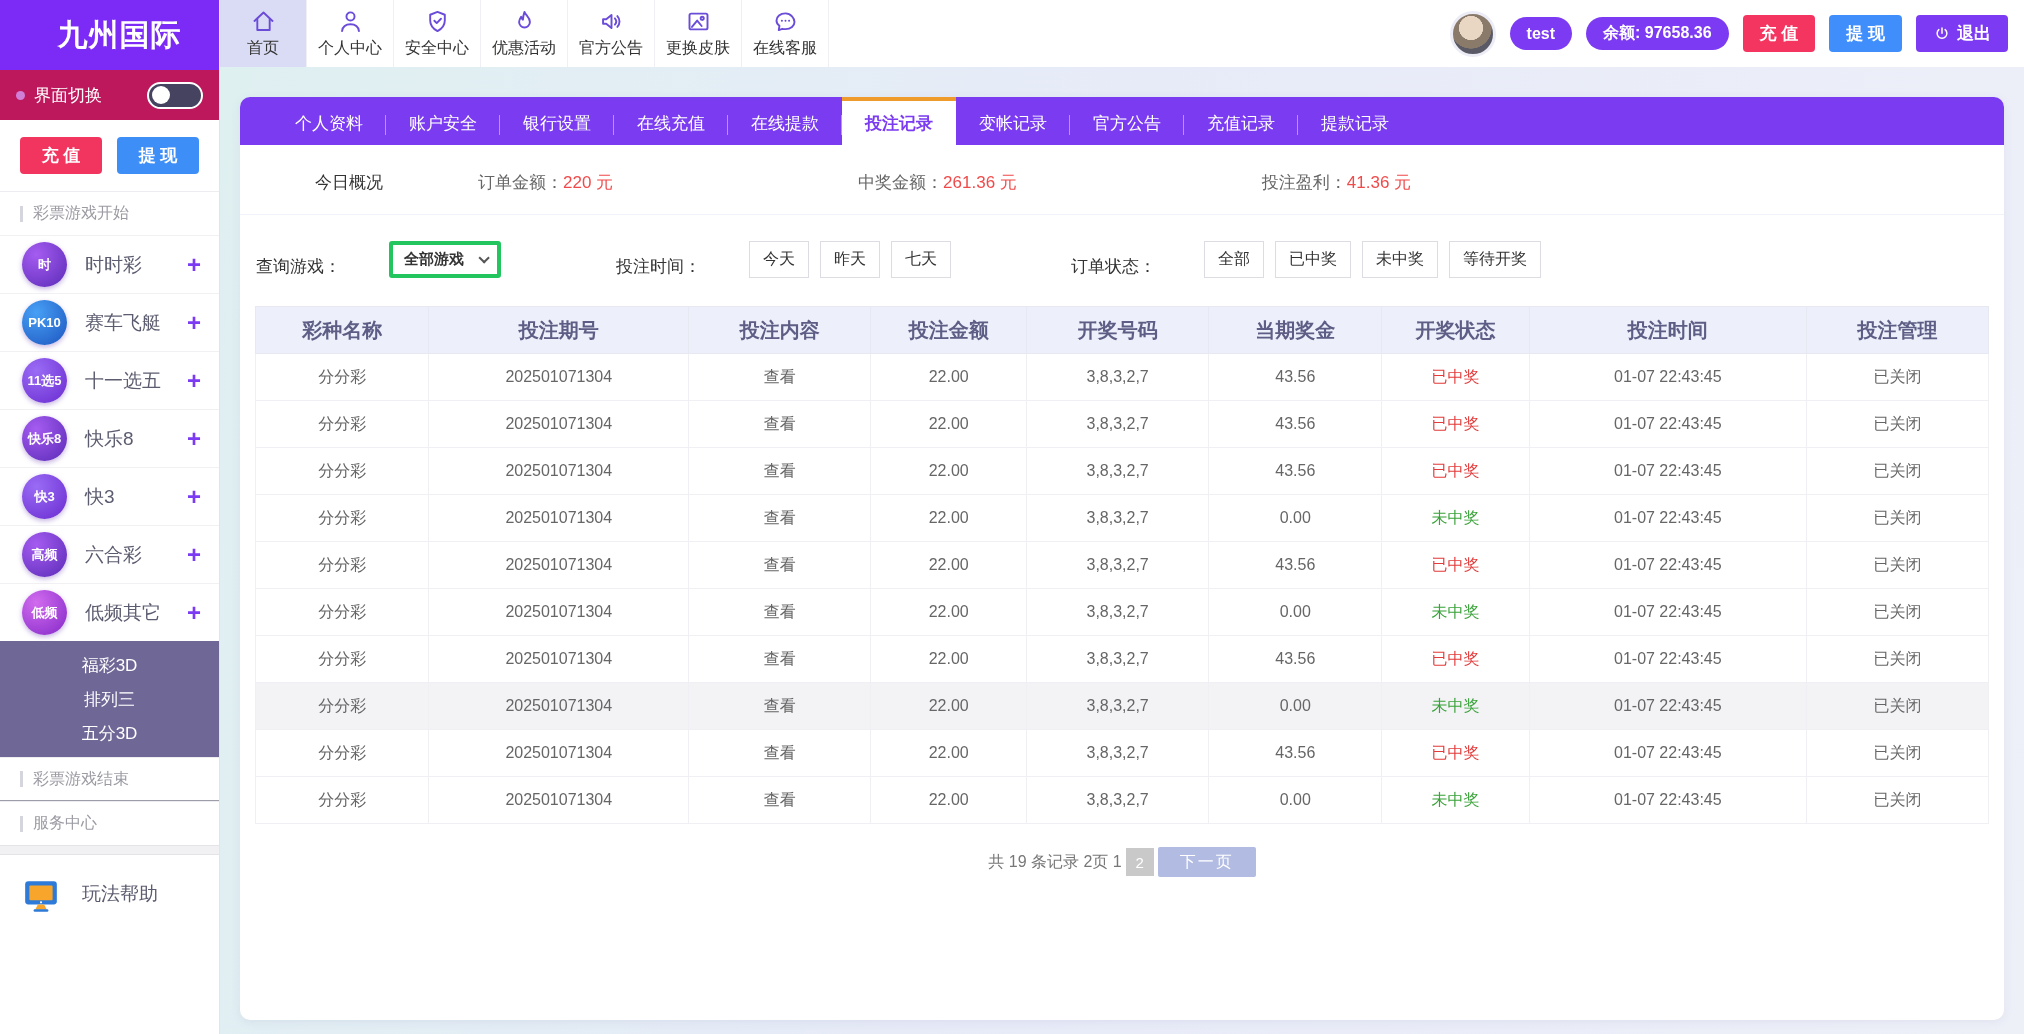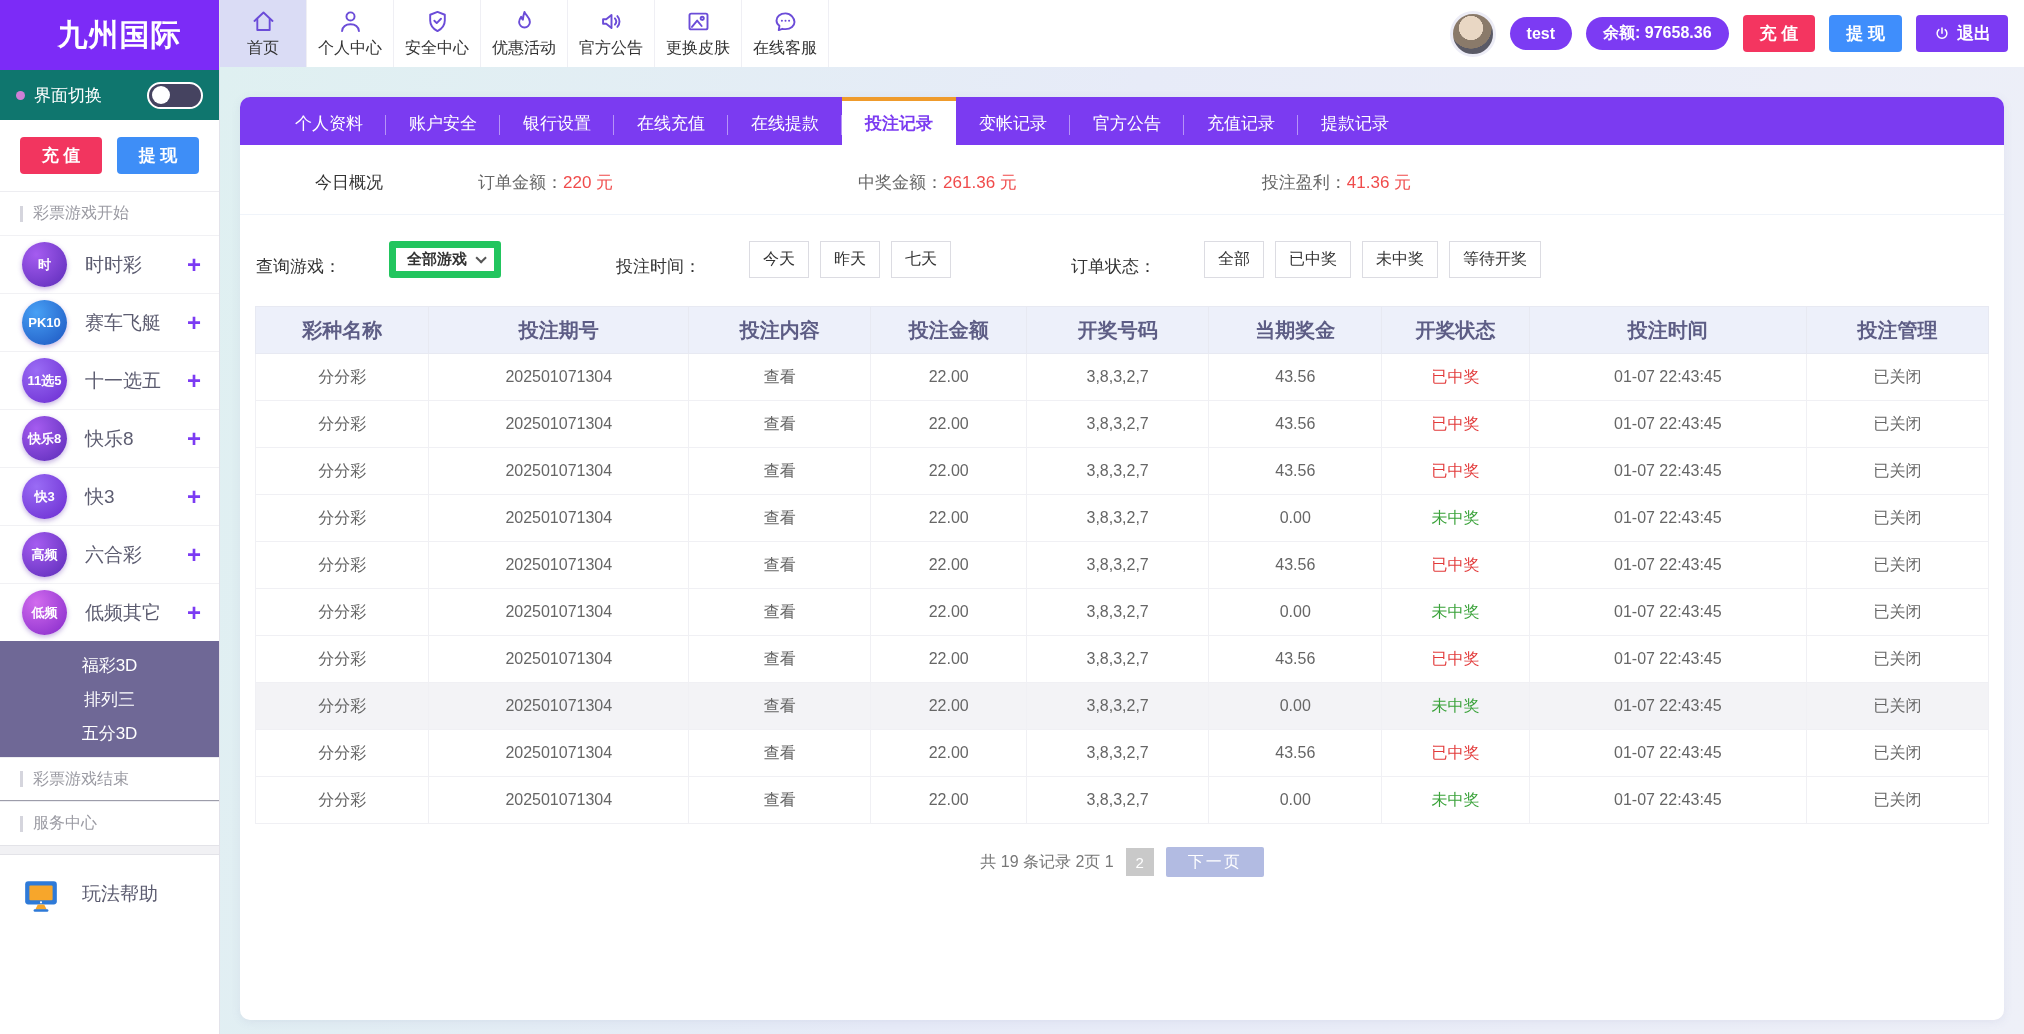--- a/index.html
+++ b/index.html
@@ -5,21 +5,21 @@
   * { box-sizing: border-box; margin: 0; padding: 0; }
   html,body { width:2024px; height:1034px; }
   body {
     font-family: "Liberation Sans", "DejaVu Sans", sans-serif;
     display: flex; overflow: hidden; background:#fff; color:#333;
   }
   
   .sidebar { width:220px; flex:none; background:#fff; border-right:1px solid #e3e3ea; display:flex; flex-direction:column; }
   .logo-band { height:70px; background:#7c2bf7; color:#fff; display:flex; align-items:center; justify-content:center;
     font-size:30px; font-weight:900; letter-spacing:1px; font-family:"Liberation Serif","DejaVu Serif",serif;padding-left:20px; }
-  .toggle-band { height:50px; background:#0f766e; display:flex; align-items:center; padding:0 16px; gap:9px; color:#fff; font-size:17px; }
+  .toggle-band { height:50px; background:#be185d; display:flex; align-items:center; padding:0 16px; gap:9px; color:#fff; font-size:17px; }
   .pink-dot { width:9px; height:9px; border-radius:50%; background:#cf7fd6; flex:none; }
   .toggle { margin-left:auto; width:56px; height:27px; border:2px solid #fff; border-radius:15px; position:relative; background:#454360; cursor:pointer; }
   .toggle .knob { position:absolute; left:3px; top:2.5px; width:18px; height:18px; border-radius:50%; background:#fff; }
   .side-actions { display:flex; justify-content:space-between; padding:17px 20px; }
   .sbtn { width:82px; height:37px; border:none; border-radius:4px; color:#fff; font-size:17px; font-weight:bold; cursor:pointer; }
   .sbtn.red { background:#f2355f; } .sbtn.blue { background:#3e8ef7; }
   .section-label { height:44px; display:flex; align-items:center; color:#9b9ba3; font-size:16px; padding-left:20px; border-top:1px solid #ededf1; background:#fff; }
   .section-label::before { content:""; width:3px; height:16px; background:#d5d5dd; margin-right:10px; }
   .section-label.dark-edge { border-bottom:1px solid #9d9daa; }
   .game-menu { list-style:none; }
@@ -60,34 +60,34 @@
   .tabbar { height:48px; background:#7b3bf1; border-radius:10px 10px 0 0; display:flex; flex:none;padding-left:32px; }
   .tab { padding:0 23px; display:flex; align-items:center; color:#fff; font-size:17px; cursor:pointer; position:relative; border-top:4px solid transparent; }
   .tab:not(:last-child)::after { content:""; position:absolute; right:0; top:14px; height:20px; width:1px; background:rgba(255,255,255,.45); }
   .tab.active { background:#fff; color:#7b3bf1; border-top:4px solid #ef9b2c; font-weight:bold; }
   .summary { display:flex; align-items:center; padding:26px 0 20px 75px; font-size:17px; border-bottom:1px solid #f0f4fa; }
   .summary-title { font-weight:normal; color:#333; margin-right:95px; }
   .summary-item { color:#666; margin-right:245px; }
   .summary-item b { color:#f04b4b; font-weight:normal; }
   .filters { display:flex; align-items:flex-end; padding:26px 0 28px 16px; font-size:17px; color:#333;gap:40px; }
   .flabel { margin-right:8px; }
-  .fselect { width:112px; height:37px; border:7px solid #22c55e; border-radius:3px; display:flex; align-items:center; justify-content:space-between;
+  .fselect { width:112px; height:37px; border:4px solid #22c55e; border-radius:3px; display:flex; align-items:center; justify-content:space-between;
     padding:0 11px; font-size:15px; font-weight:bold; color:#333; background:#fff; cursor:pointer; }
   .caret { width:8px; height:8px; border-right:2px solid #555; border-bottom:2px solid #555; transform:rotate(45deg) translateY(-3px); }
   .fgroup { display:flex; gap:11px; }
   .fbtn { min-width:57px; height:37px; border:1px solid #dcdce2; background:#fff; font-size:16px; color:#333; padding:0 13px; cursor:pointer; }
   .gap-md { margin-left:75px; } .gap-lg { margin-left:80px; }
   .table-wrap { padding:0 15px; }
   table { width:100%; border-collapse:collapse; table-layout:fixed; }
   th { height:47px; background:#edf0fa; color:#5d5d85; font-size:20px; font-weight:bold; border:1px solid #e7e9f2; }
   td { height:47px; text-align:center; color:#666; font-size:16px; border:1px solid #f0f0f4; }
   tr.highlight td { background:#f3f3f6; }
   .status.win { color:#e23b3b; } .status.lose { color:#3aa23a; }
   .view-link { color:#666; cursor:pointer; }
-  .pagination { display:flex; align-items:center; justify-content:center; gap:12px; padding:23px 0; color:#777; font-size:16px; }
+  .pagination { display:flex; align-items:center; justify-content:center; gap:4px; padding:23px 0; color:#777; font-size:16px; }
   .page-box { width:28px; height:28px; background:#c9c9c9; color:#fff; border:none; font-size:15px; cursor:pointer; }
   .next-btn { width:98px; height:30px; background:#b2bbe2; color:#fff; border:none; font-size:16px; border-radius:2px; cursor:pointer; letter-spacing:2px; }
 </style>
 </head>
 <body>
 
 <aside class="sidebar">
   <div class="logo-band">九州国际</div>
 
   <div class="toggle-band">

